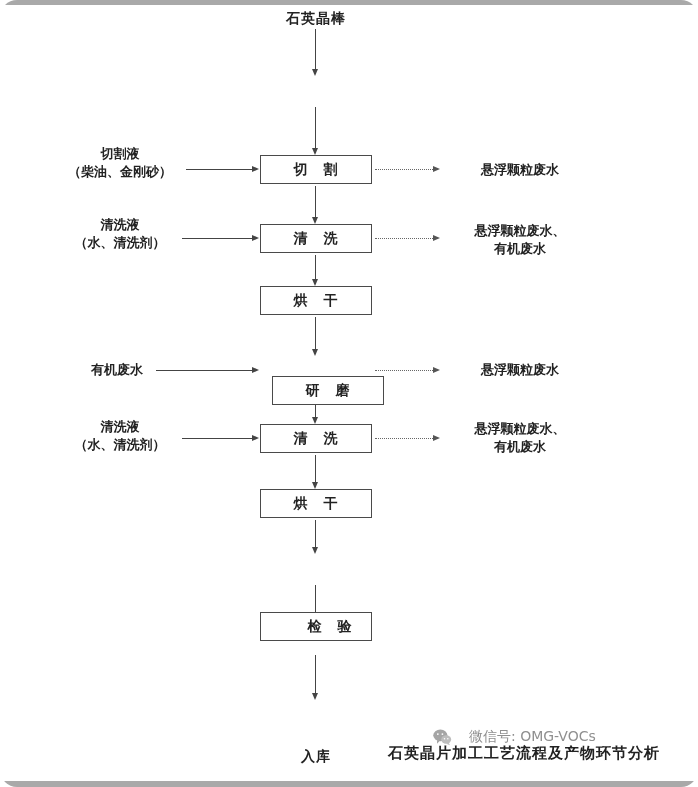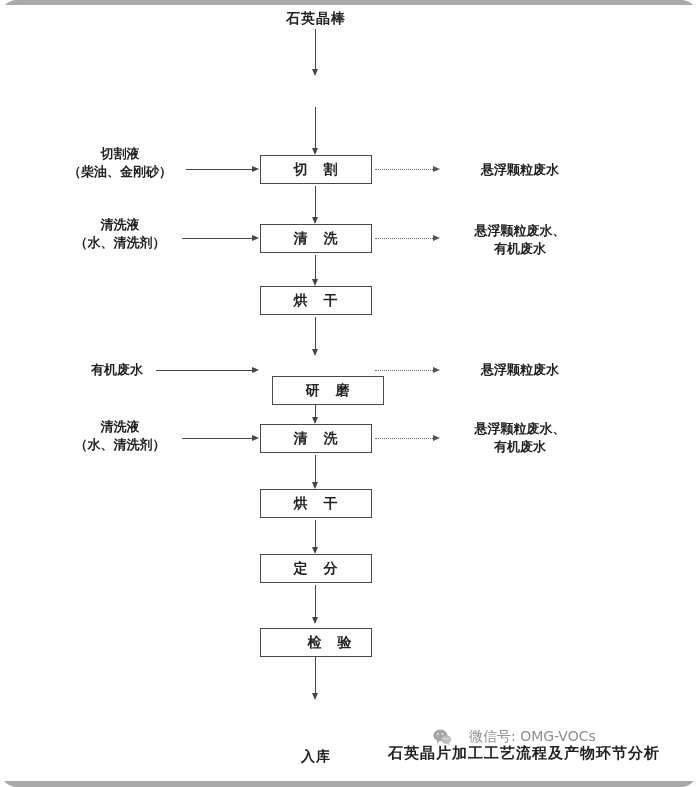--- a/index.html
+++ b/index.html
@@ -164,22 +164,21 @@
   <div class="varrow" style="top:520px; height:27px;"></div>
   <div class="varrow" style="top:585px; height:32px;"></div>
   <div class="varrow" style="top:655px; height:38px;"></div>
 
   <div class="fbox" style="top:155px;">切　割</div>
   <div class="fbox" style="top:224px;">清　洗</div>
   <div class="fbox" style="top:286px;">烘　干</div>
   <div class="fbox" style="top:376px;margin-left:12px;">研　磨</div>
   <div class="fbox" style="top:424px;">清　洗</div>
   <div class="fbox" style="top:489px;">烘　干</div>
-  <div class="fbox" style="top:554px;">定　分</div>
-  <div class="fbox" style="top:628px;padding-left:28px;">检　验</div>
+  <div class="fbox" style="top:612px;padding-left:28px;">检　验</div>
 
   <div class="in-label" style="left:58px;  top:145px; width:124px;">切割液
 （柴油、金刚砂）</div>
   <div class="in-label" style="left:60px;  top:216px; width:120px;">清洗液
 （水、清洗剂）</div>
   <div class="in-label" style="left:82px;  top:361px; width:70px;">有机废水</div>
   <div class="in-label" style="left:60px;  top:418px; width:120px;">清洗液
 （水、清洗剂）</div>
 
   <div class="harrow" style="top:169px; left:186px; width:66px;"></div>

